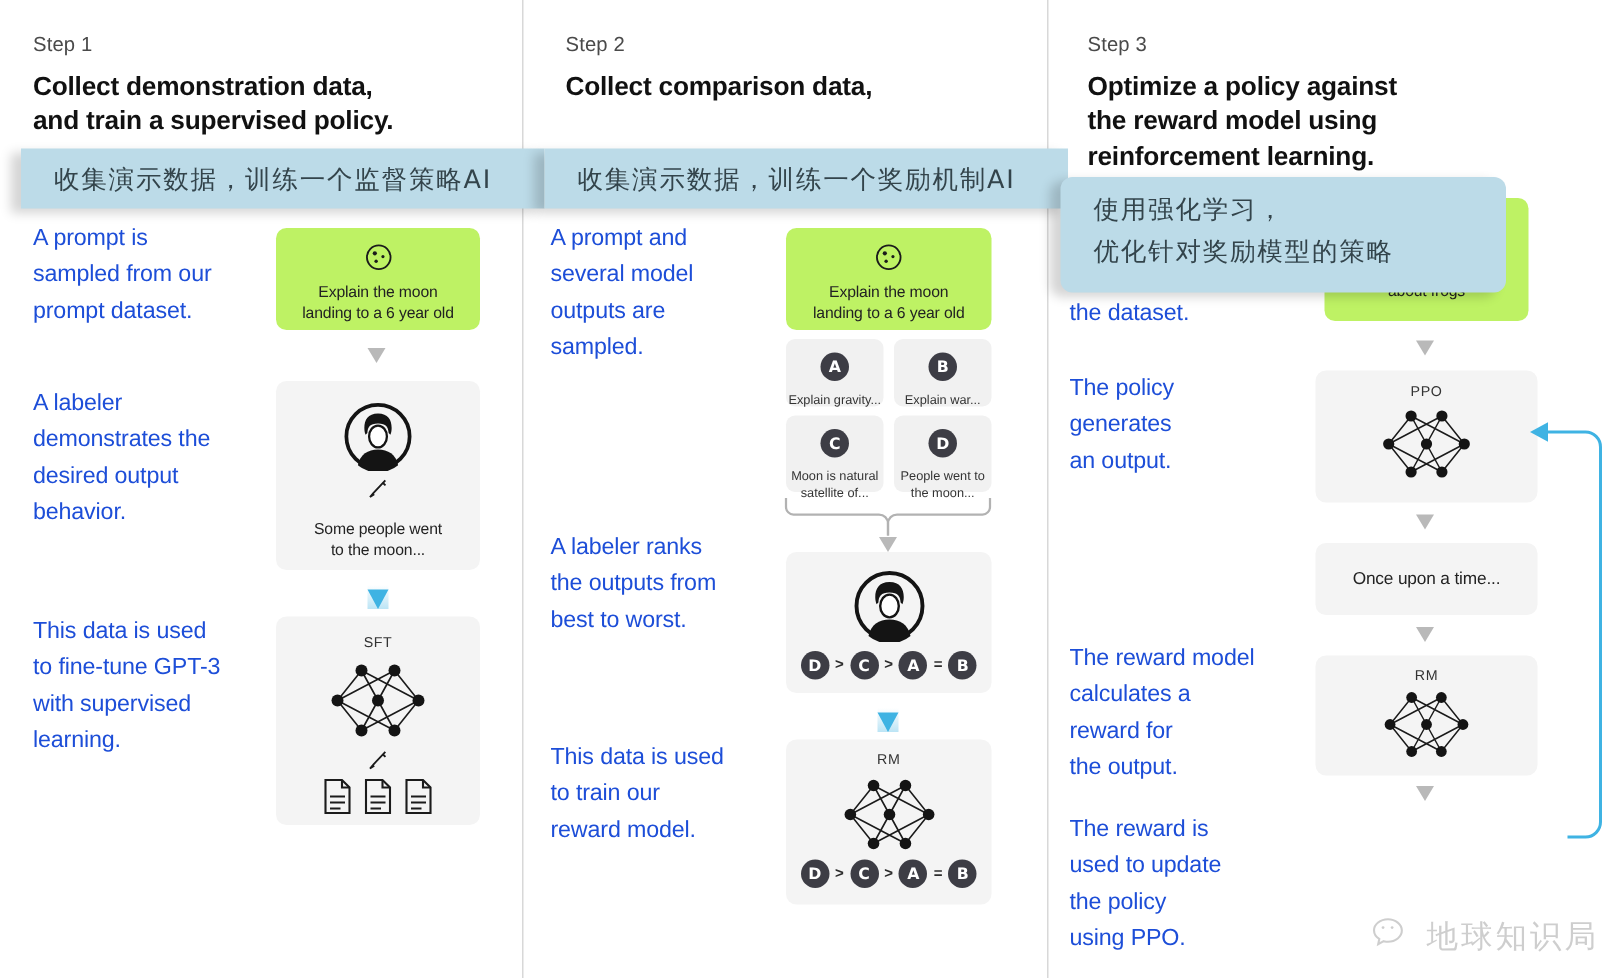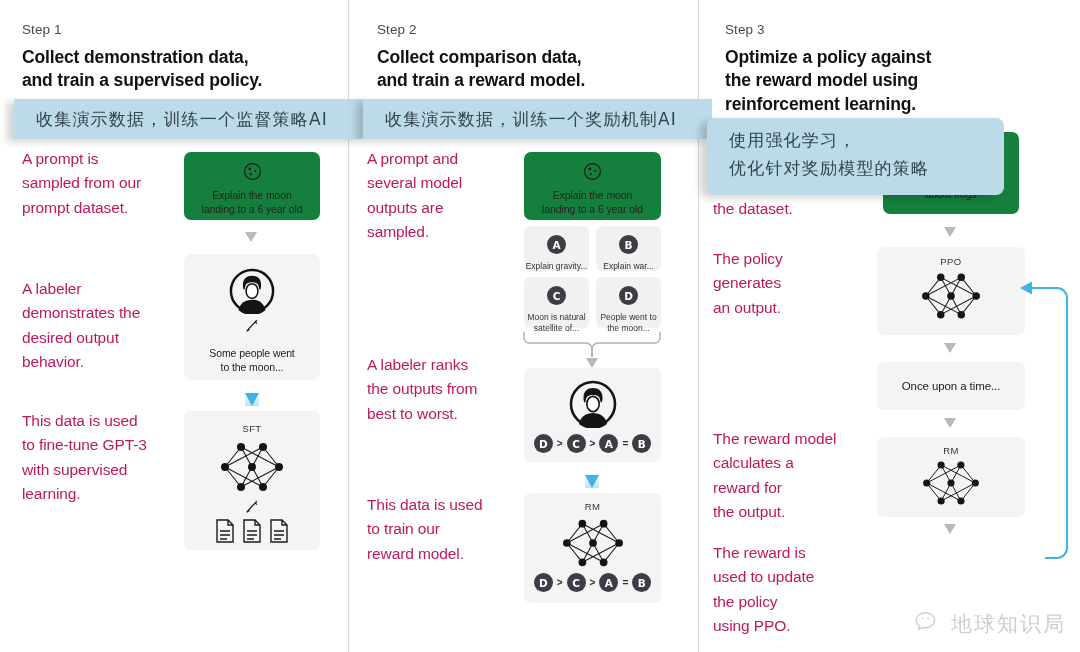--- a/index.html
+++ b/index.html
@@ -39,30 +39,30 @@
     padding-left:22px;
     font-family:"DejaVu Sans","Liberation Sans",sans-serif;
     z-index:40;
   }
   .cn-band.two-line{
     display:block;padding:9px 0 10px 22px;line-height:1.62;
   }
 
   
   .para{
-    font-size:15.5px;line-height:1.58;color:#be185d;
+    font-size:15.5px;line-height:1.58;color:#1d4ed8;
     position:absolute;letter-spacing:-.1px;
   }
 
   
   .card{
     position:absolute;border-radius:7px;background:#f4f4f4;
     box-sizing:border-box;
   }
-  .card.blue{background:#15803d;}
+  .card.blue{background:#bef264;}
   .card-cap{
     font-size:10.5px;line-height:1.35;text-align:center;color:#222;
     letter-spacing:-.1px;
   }
   .tag{
     font-size:9.5px;text-align:center;color:#333;letter-spacing:.4px;
     font-weight:400;
   }
 
   
@@ -135,21 +135,21 @@
     <div class="step-title">
       <span>Collect demonstration data,</span>
       <span>and train a supervised policy.</span>
     </div>
 
     <div class="cn-band" style="left:14px;top:99px;width:327px;height:40px;">收集演示数据，训练一个监督策略AI</div>
 
     <div class="para" style="left:22px;top:147px;width:170px;white-space:pre-line;">A prompt is
 sampled from our
 prompt dataset.</div>
-    <div class="para" style="left:22px;top:257px;width:170px;white-space:pre-line;margin-top:20px;">A labeler
+    <div class="para" style="left:22px;top:257px;width:170px;white-space:pre-line;">A labeler
 demonstrates the
 desired output
 behavior.</div>
     <div class="para" style="left:22px;top:409px;width:175px;white-space:pre-line;">This data is used
 to fine-tune GPT-3
 with supervised
 learning.</div>
 
     <div class="card blue" style="left:184px;top:152px;width:136px;height:68px;">
       <div style="display:flex;justify-content:center;margin-top:9px;">
@@ -229,21 +229,20 @@
             <path d="M6 13h10M6 17h10M6 21h7"></path>
         </svg>
       </div>
     </div>
   </div>
 
   <div class="col col2">
     <div class="step-label">Step 2</div>
     <div class="step-title">
       <span>Collect comparison data,</span>
-      <span>and train a reward model.</span>
     </div>
 
     <div class="cn-band" style="left:14px;top:99px;width:327px;height:40px;">收集演示数据，训练一个奖励机制AI</div>
 
     <div class="para" style="left:18px;top:147px;width:160px;white-space:pre-line;">A prompt and
 several model
 outputs are
 sampled.</div>
     <div class="para" style="left:18px;top:353px;width:170px;white-space:pre-line;">A labeler ranks
 the outputs from

